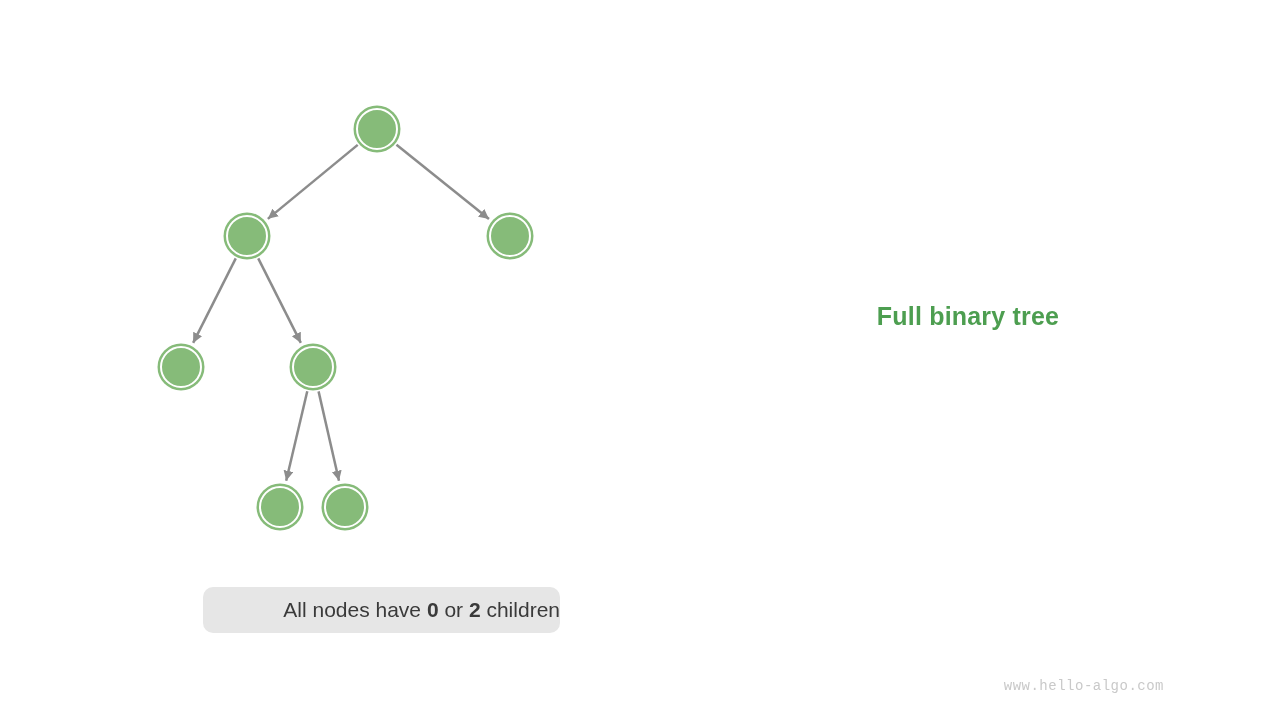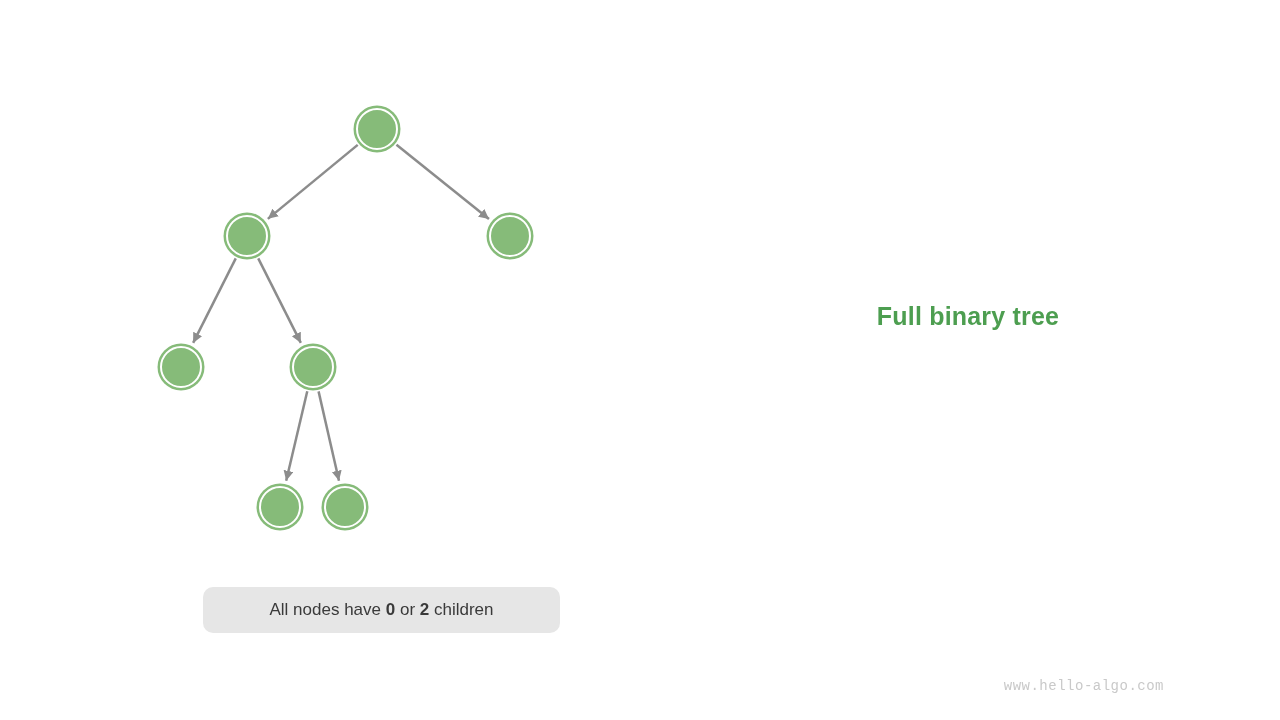--- a/index.html
+++ b/index.html
@@ -44,23 +44,23 @@
   }
   .caption-box {
     position: absolute;
     left: 203px;
     top: 587px;
     width: 357px;
     height: 46px;
     background: #e6e6e6;
     border-radius: 10px;
     color: #3a3a3a;
-    font-size: 17px;
+    font-size: 21px;
     line-height: 46px;
-    text-align: center;
+    text-align: right;
     white-space: nowrap;
   }
   .caption-box b {
     font-weight: bold;
   }
   .watermark {
     position: absolute;
     right: 40px;
     top: 678px;
     font-family: Liberation Mono, monospace;

